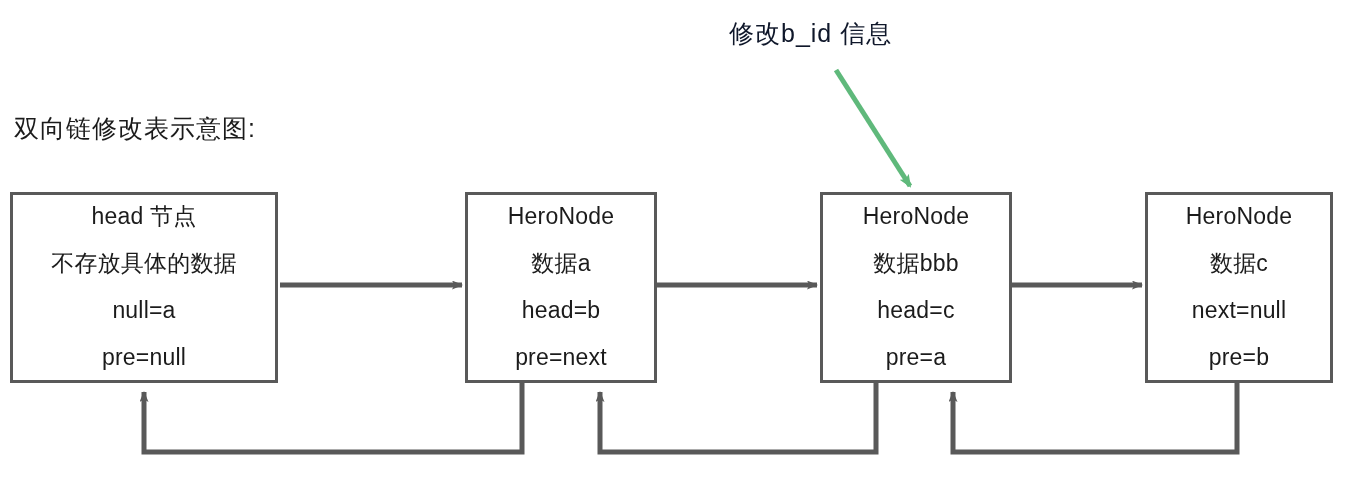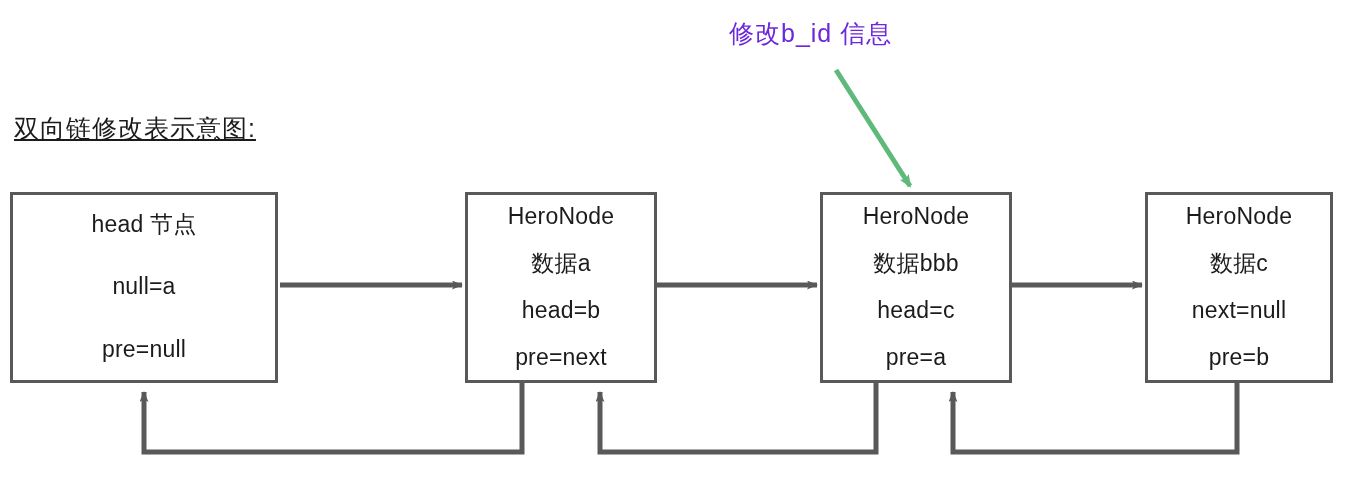--- a/index.html
+++ b/index.html
@@ -49,28 +49,27 @@
     letter-spacing: 0.2px;
   }
   #diagram-title {
     position: absolute;
     left: 14px;
     top: 112px;
     font-size: 25px;
     color: #1b1b1b;
     letter-spacing: 1px;
     white-space: nowrap;
-    text-decoration: underline;
   }
   #edit-annotation-label {
     position: absolute;
     left: 729px;
     top: 17px;
     font-size: 25px;
-    color: #6d28d9;
+    color: #0f172a;
     letter-spacing: 1px;
     white-space: nowrap;
   }
   #watermark {
     position: absolute;
     left: 1036px;
     top: 440px;
     font-size: 23px;
     color: #c4c4c4;
     white-space: nowrap;
@@ -119,20 +118,21 @@
       <path d="M1237,383 L1237,452 L953,452 L953,392" stroke="#595959" stroke-width="5" fill="none" marker-end="url(#gray-arrow-up)"></path>
     </g>
 
     <g>
       <line x1="836" y1="70" x2="910" y2="186" stroke="#5fb97b" stroke-width="5" marker-end="url(#green-arrow)"></line>
     </g>
   </svg>
 
   <div class="node-box" id="node-head" style="left:10px; top:192px; width:268px; height:191px;">
     <div class="node-line">head 节点</div>
+    <div class="node-line">不存放具体的数据</div>
     <div class="node-line">null=a</div>
     <div class="node-line">pre=null</div>
   </div>
 
   <div class="node-box" id="node-a" style="left:465px; top:192px; width:192px; height:191px;">
     <div class="node-line">HeroNode</div>
     <div class="node-line">数据a</div>
     <div class="node-line">head=b</div>
     <div class="node-line">pre=next</div>
   </div>

